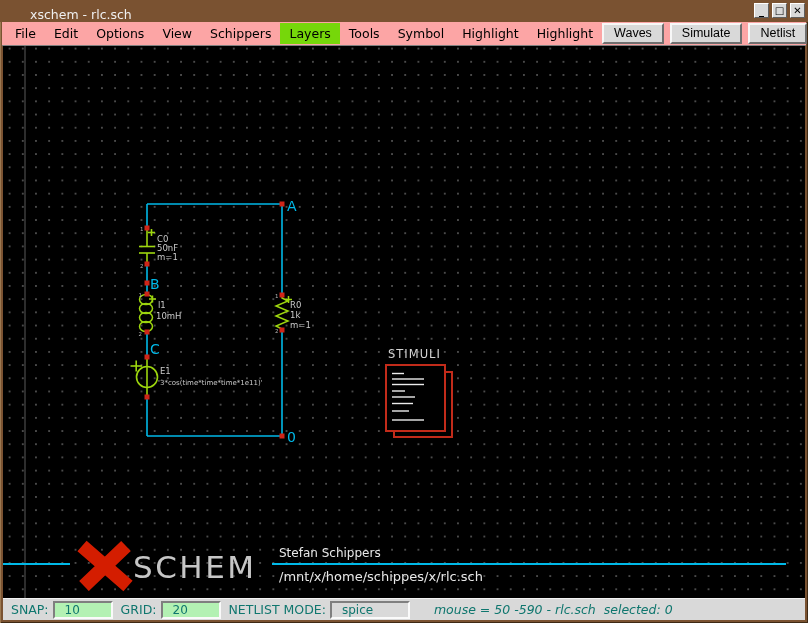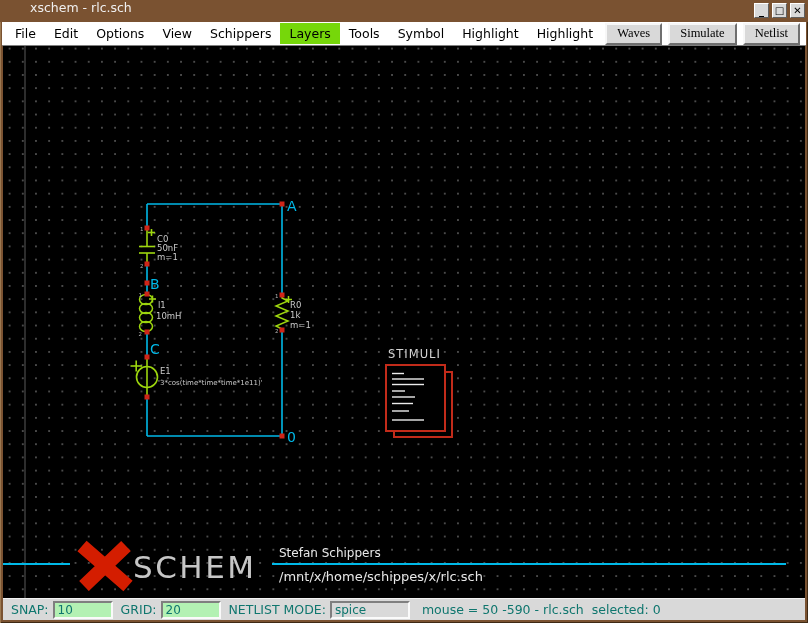--- a/index.html
+++ b/index.html
@@ -4,37 +4,37 @@
 <style>
   * { box-sizing: border-box; margin: 0; padding: 0; }
   body { width: 808px; height: 623px; font-family: "DejaVu Sans", sans-serif; }
 
   .window { position: relative; width: 808px; height: 623px; background: #7a5231;
             box-shadow: inset 1px 1px 0 #9c7850, inset -1px -1px 0 #3f2a14; overflow: hidden; }
 
   
   .titlebar { position: absolute; top: 0; left: 0; right: 0; height: 22px;
               background: #7a5231; color: #f0f0f0; font-size: 12.5px;
-              display: flex; align-items: flex-start; padding-left: 30px; }
+              display: flex; align-items: flex-end; padding-left: 30px; }
   .winctrls { position: absolute; right: 3px; top: 3px; display: flex; gap: 3px; }
   .wbtn { width: 15px; height: 15px; background: #d9d9d9; border: 1px solid;
           border-color: #ffffff #5f5f5f #5f5f5f #ffffff; color: #000;
           font-size: 10px; line-height: 11px; text-align: center; font-weight: bold;
           font-family: "DejaVu Sans", sans-serif; cursor: pointer; }
 
   
   .menubar { position: absolute; top: 22px; left: 2px; right: 2px; height: 24px;
-             background: #ffffff; border-bottom: 1px solid #7f7f7f;
+             background: #fca5a5; border-bottom: 1px solid #7f7f7f;
              display: flex; align-items: center; padding-left: 4px;
              font-size: 12.5px; color: #000; }
   .mitem { padding: 3px 9px; cursor: default; }
   .mitem.hl { background: #76d70a; }
   .spacer { flex: 1; }
   .tbtn { background: #d9d9d9; border: 2px solid; border-color: #f7f7f7 #6f6f6f #6f6f6f #f7f7f7;
-          font-family: Liberation Serif, serif; font-size: 12.5px; color: #000;
+          font-family: Liberation Sans, sans-serif; font-size: 12.5px; color: #000;
           padding: 1px 10px 2px 10px; margin-right: 6px; cursor: pointer; }
 
   
   .canvas { position: absolute; left: 3px; top: 46px; width: 802px; height: 552px;
             background-color: #000;
             background-image: radial-gradient(circle, #4a4a4a 0.9px, transparent 1.25px);
             background-size: 13.2px 13.2px; background-position: 0px -4px; }
   .canvas svg { position: absolute; left: 0; top: 0; width: 802px; height: 552px; display: block; }
 
   
@@ -47,24 +47,24 @@
   .sig    { fill: #e8e8e8; font-family: "DejaVu Sans", sans-serif; font-size: 12px; }
   .fpath  { font-size: 13px; }
 
   
   .statusbar { position: absolute; left: 3px; right: 3px; top: 598px; height: 22px;
                background: #d9d9d9; border-top: 1px solid #f2f2f2;
                display: flex; align-items: center; padding-left: 8px;
                font-size: 12.5px; color: #0f766e; }
   .entry { display: inline-block; height: 18px; line-height: 14px; font-size: 12px;
            border: 2px solid; border-color: #7f7f7f #fafafa #fafafa #7f7f7f;
-           padding: 0 3px; margin: 0 8px 0 4px; overflow: hidden; white-space: nowrap; }
+           padding: 0 10px; margin: 0 8px 0 4px; overflow: hidden; white-space: nowrap; }
   .entry.green { background: #b3f1b3; width: 60px; }
   .entry.gray  { background: #d9d9d9; width: 80px; }
-  .status-text { margin-left: 4px; white-space: pre; }
+  .status-text { margin-left: 16px; white-space: pre; font-style: italic; }
 </style>
 </head>
 <body>
 
 <div class="window">
 
   <div class="titlebar">
     <span>xschem - rlc.sch</span>
     <div class="winctrls">
       <button class="wbtn">_</button>

